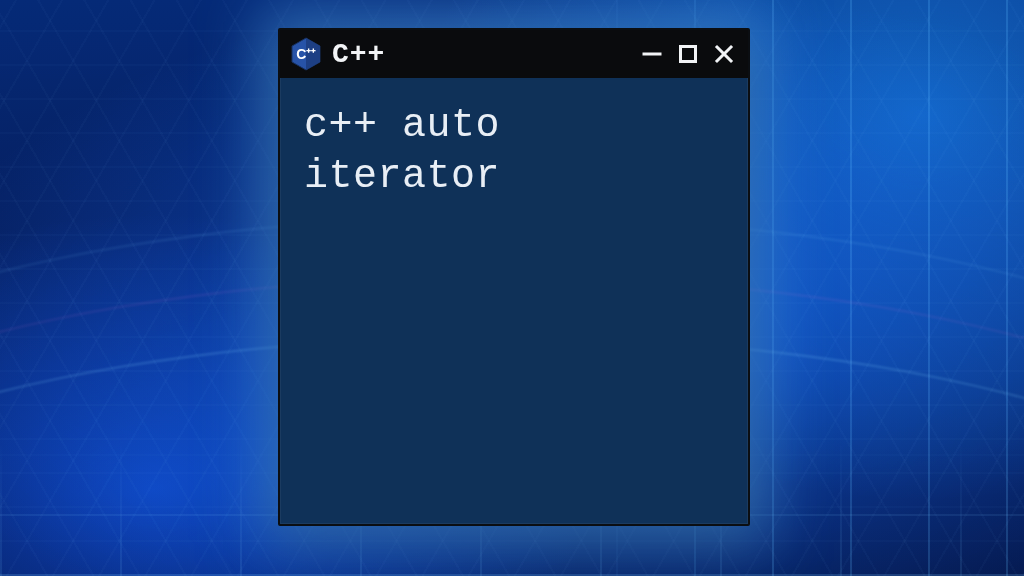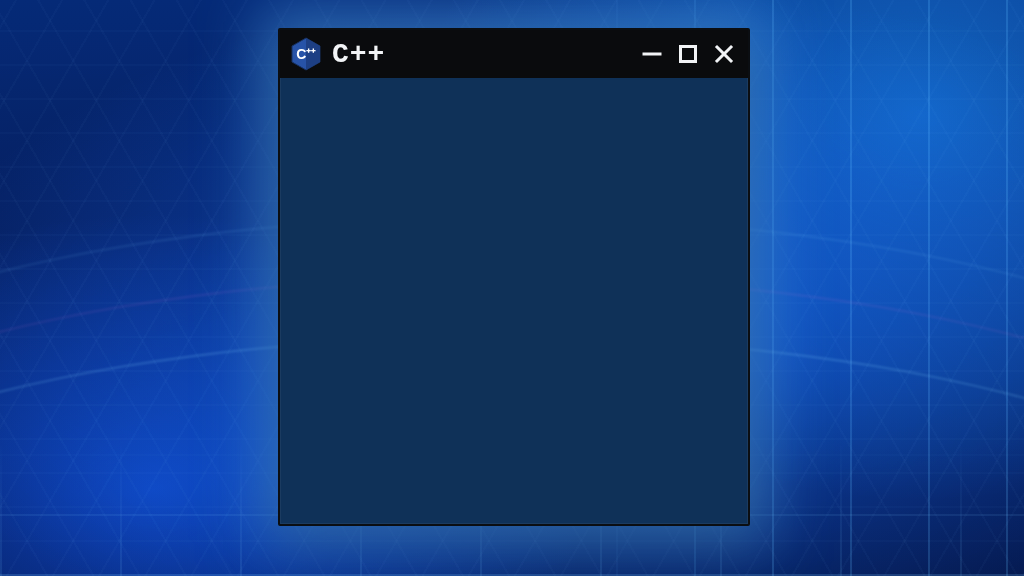--- a/index.html
+++ b/index.html
@@ -164,13 +164,15 @@
         </svg>
       </span>
       <span class="win-btn" title="Close">
         <svg width="22" height="22" viewBox="0 0 22 22">
           <line x1="4" y1="4" x2="18" y2="18" stroke="#f2f4f6" stroke-width="3" stroke-linecap="square"></line>
           <line x1="18" y1="4" x2="4" y2="18" stroke="#f2f4f6" stroke-width="3" stroke-linecap="square"></line>
         </svg>
       </span>
     </div>
   </div>
+  <div class="content">c++ auto
+iterator</div>
 </div>
 
 </body></html>

